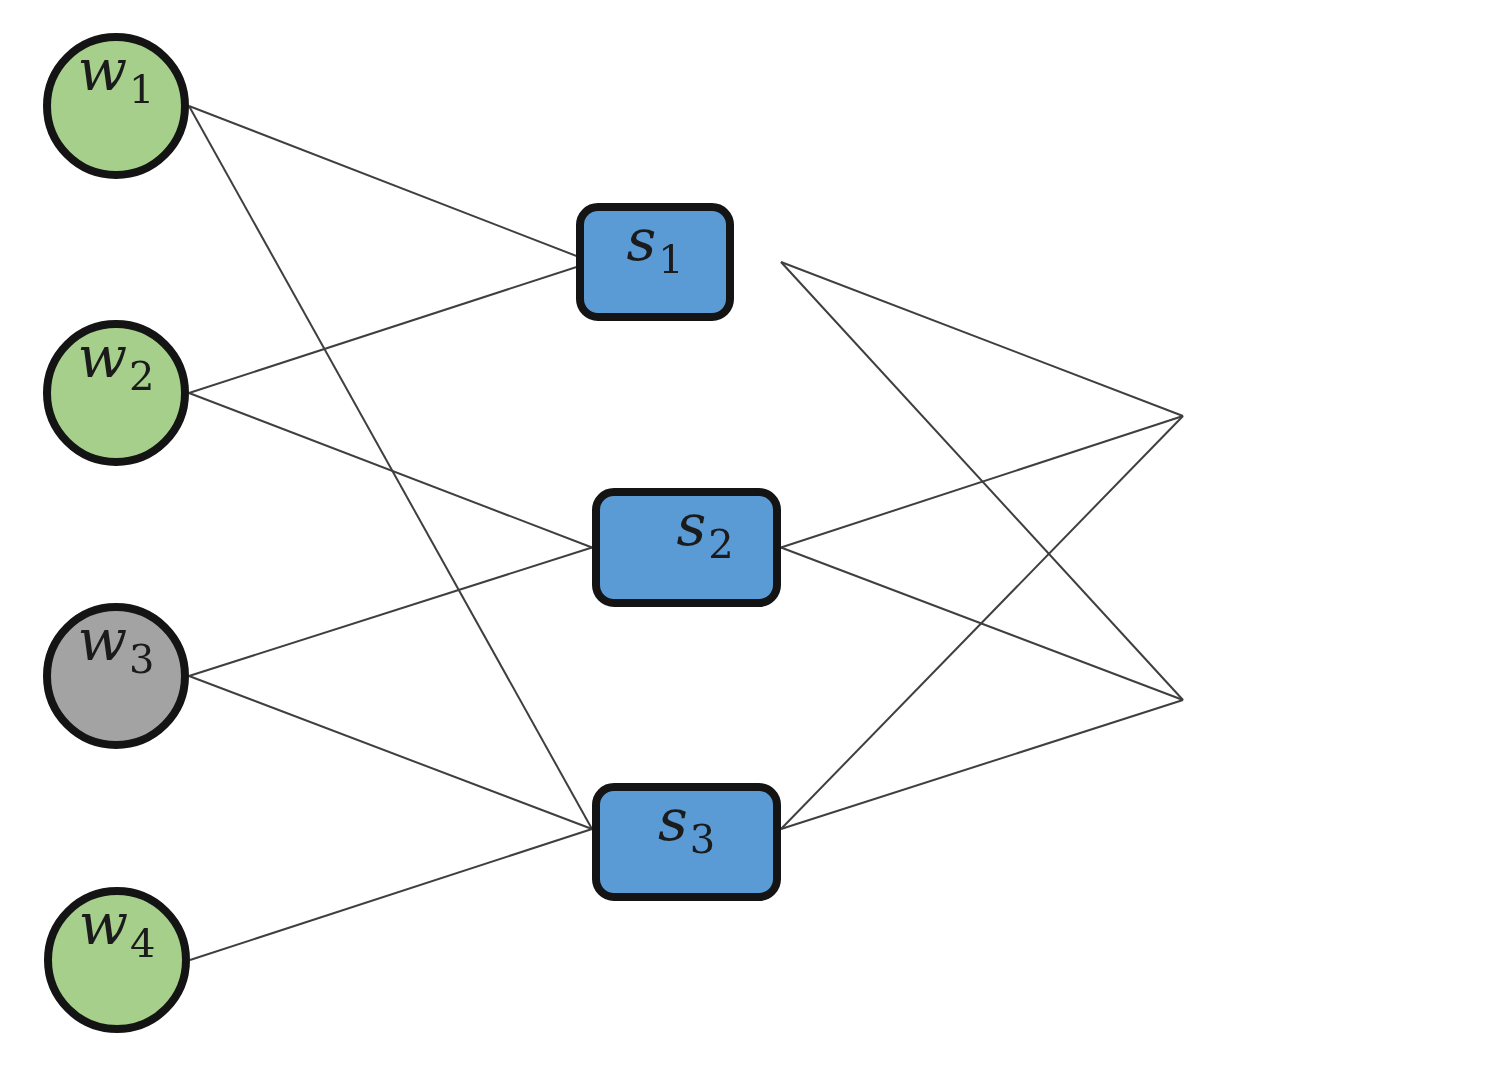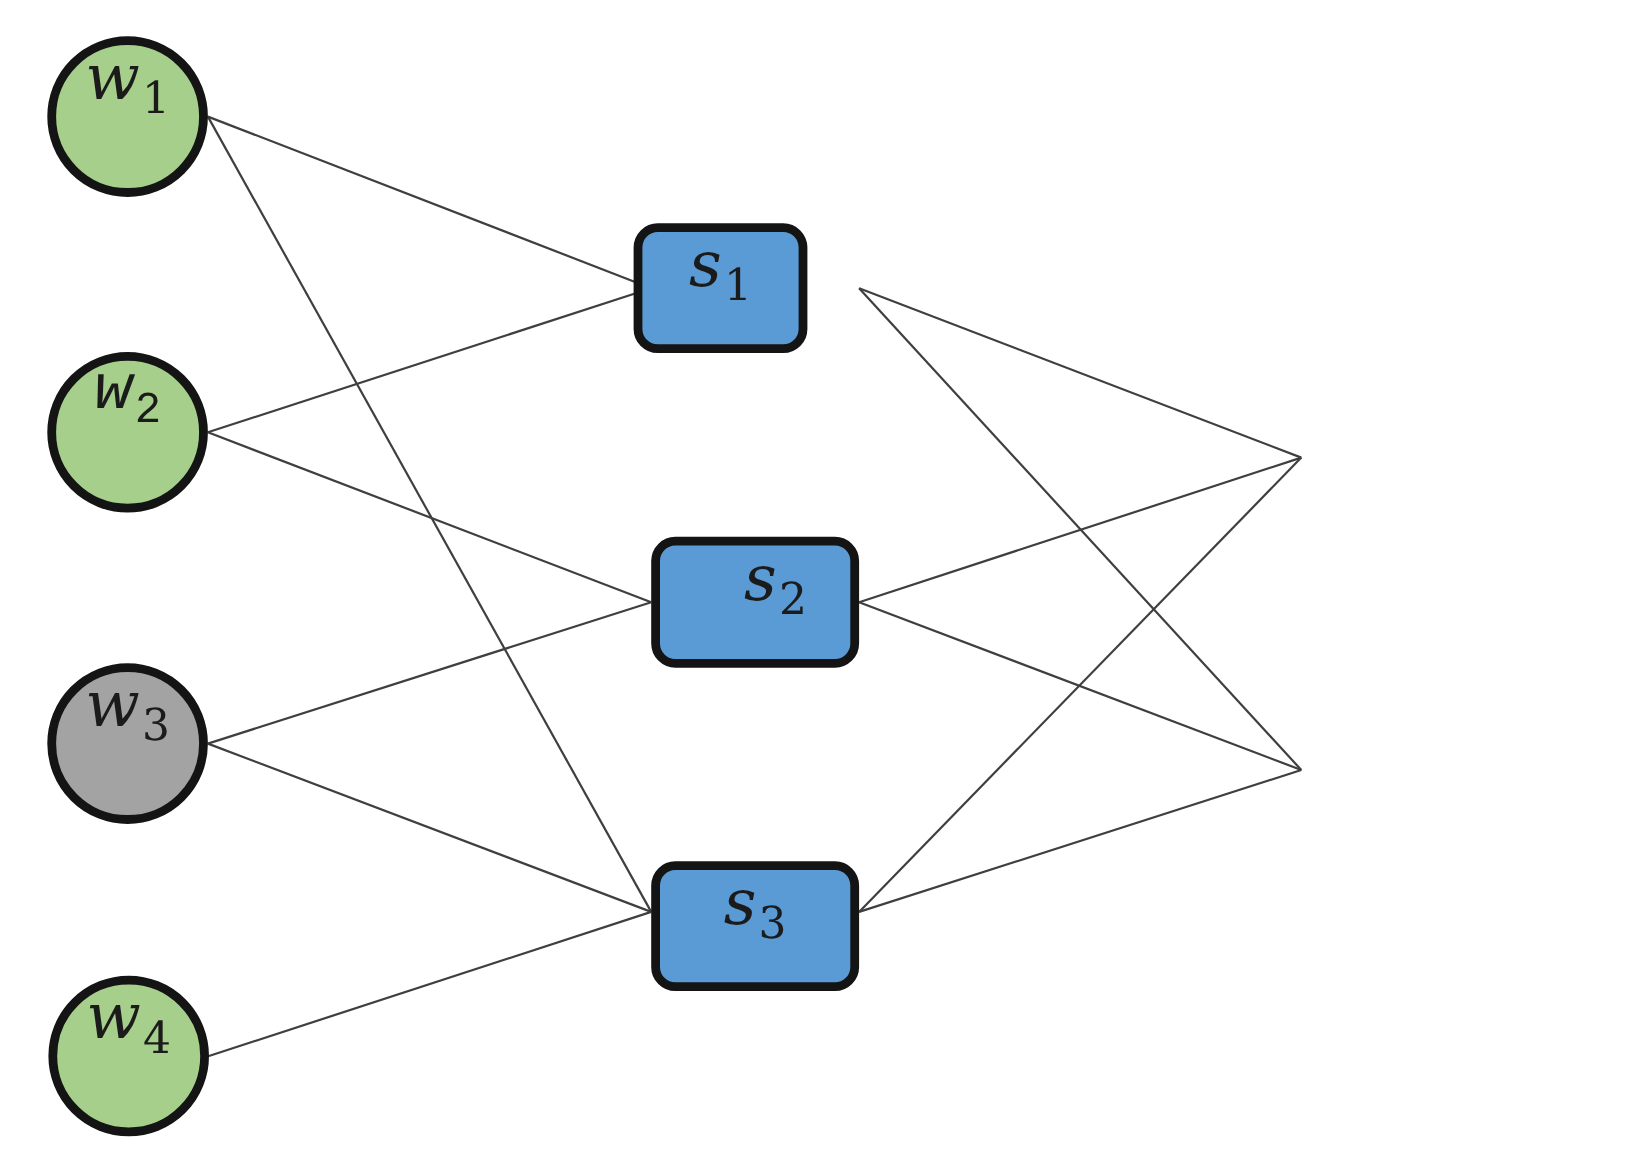--- a/index.html
+++ b/index.html
@@ -29,21 +29,21 @@
     box-sizing: border-box;
     border: 8px solid #701a75;
     font-family: "DejaVu Serif", serif;
     color: #1b1b1b;
   }
   .node-circle  { border-radius: 50%; }
   .node-rrect   { border-radius: 22px; }
   .node-ellipse { border-radius: 50%; }
 
   .n-w1 { left: 43px;   top: 33px;  width: 146px; height: 146px; }
-  .n-w2 { left: 43px;   top: 320px; width: 146px; height: 146px; font-family: Liberation Mono, monospace; }
+  .n-w2 { left: 43px;   top: 320px; width: 146px; height: 146px; }
   .n-w3 { left: 43px;   top: 603px; width: 146px; height: 146px; }
   .n-w4 { left: 44px;   top: 887px; width: 146px; height: 146px; }
 
   .n-s1 { left: 576px;  top: 203px; width: 158px; height: 118px; }
   .n-s2 { left: 592px;  top: 488px; width: 189px; height: 119px; padding-left: 37px; }
   .n-s3 { left: 592px;  top: 770px; width: 189px; height: 118px; }
 
   .n-t1 { left: 1183px; top: 345px; width: 274px; height: 142px; }
   .n-t2 { left: 1183px; top: 630px; width: 274px; height: 140px; }
 

